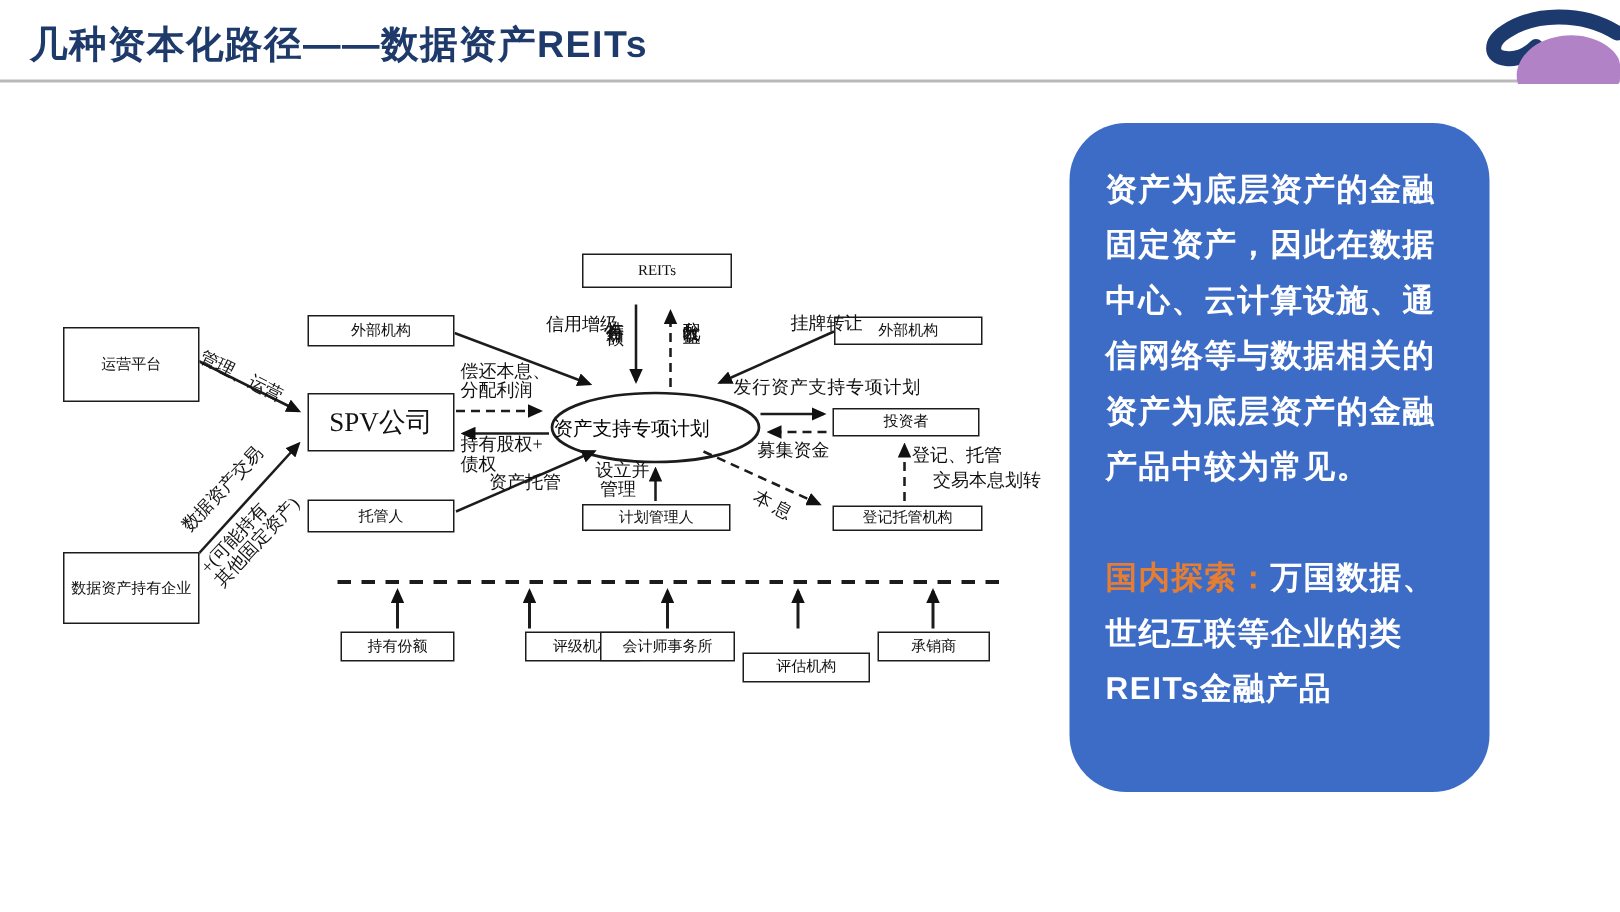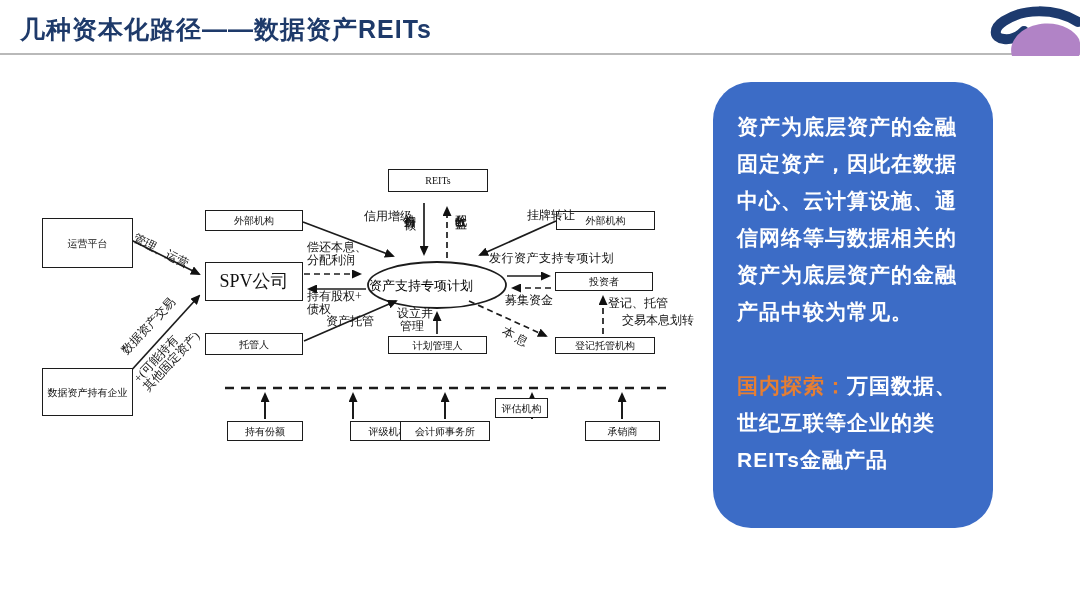--- a/index.html
+++ b/index.html
@@ -106,21 +106,21 @@
     </div>
   <div class="dbox" style="left:227px;top:421px;width:76px;height:20px;">
       <span>持有份额</span>
     </div>
   <div class="dbox" style="left:315px;top:421px;width:77px;height:20px;margin-left:35px;">
       <span>评级机构</span>
     </div>
   <div class="dbox" style="left:400px;top:421px;width:90px;height:20px;">
       <span>会计师事务所</span>
     </div>
-  <div class="dbox" style="left:495px;top:398px;width:53px;height:20px;">
+  <div class="dbox" style="left:495px;top:435px;width:85px;height:20px;font-family:Liberation Mono, monospace;">
       <span>评估机构</span>
     </div>
   <div class="dbox" style="left:585px;top:421px;width:75px;height:20px;">
       <span>承销商</span>
     </div>
 
   <div class="lbl rot" style="left:134px;top:231px;transform:rotate(27deg);">管理、运营</div>
   <div class="lbl rot" style="left:124px;top:346px;transform:rotate(-47deg);">数据资产交易</div>
   <div class="lbl rot" style="left:141px;top:372px;transform:rotate(-47deg);">
     <span>+(可能持有</span>

